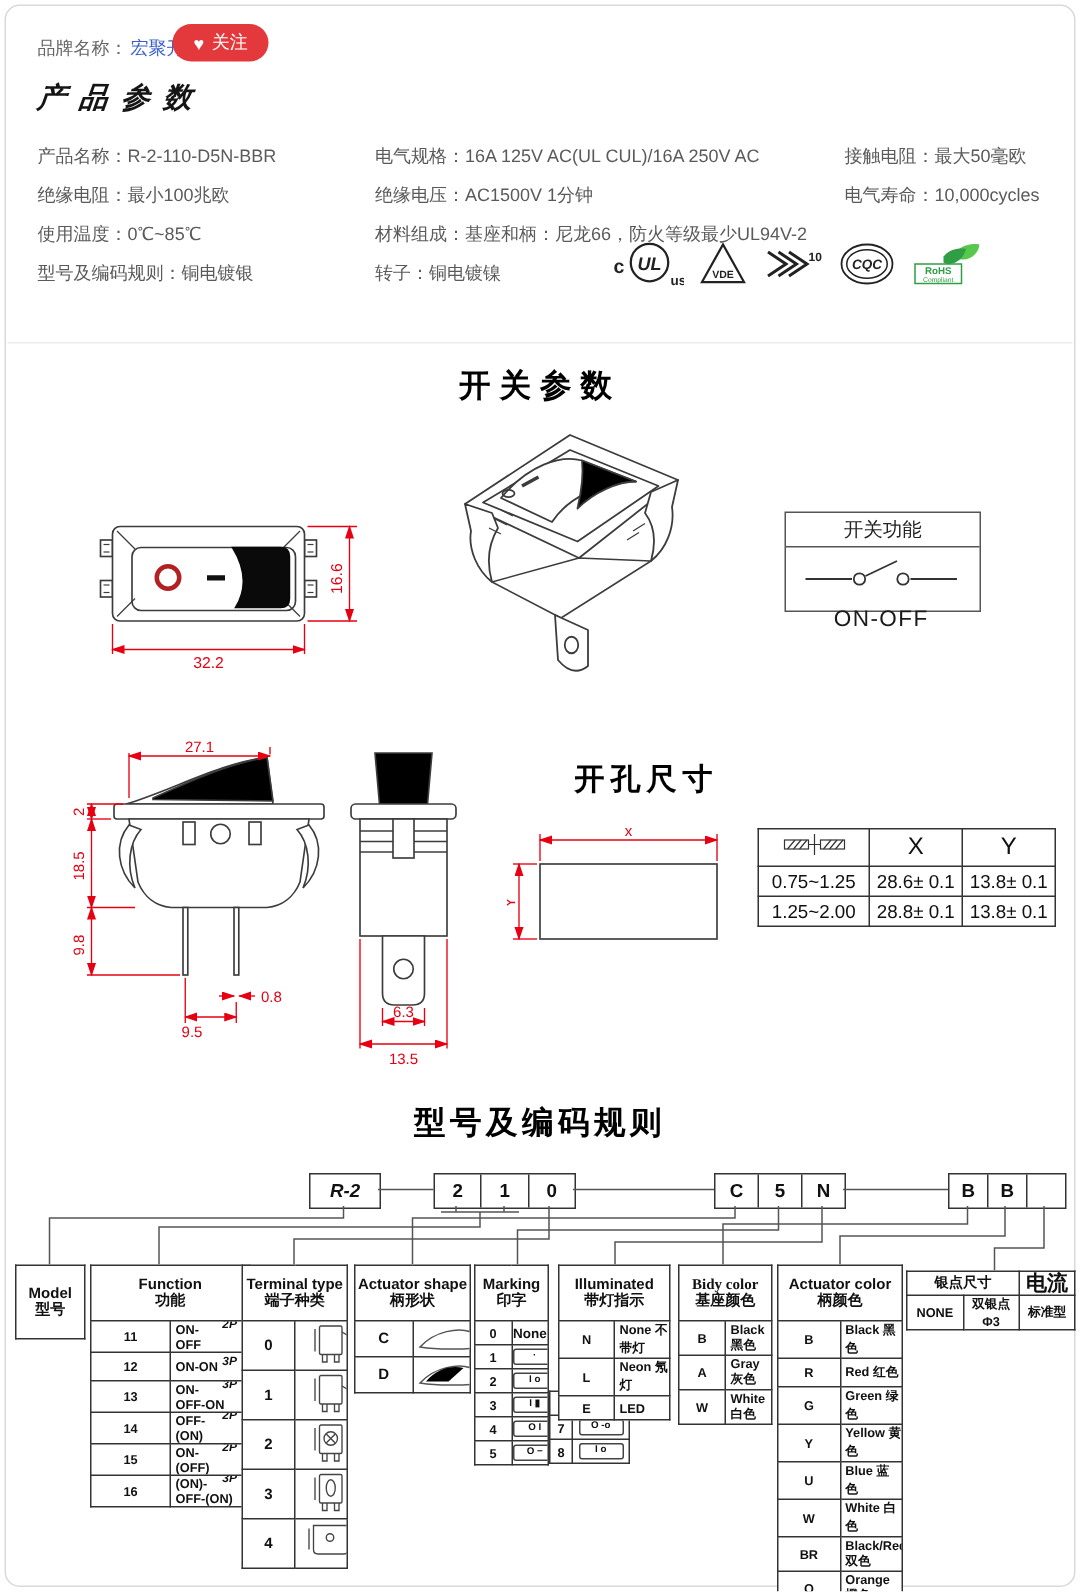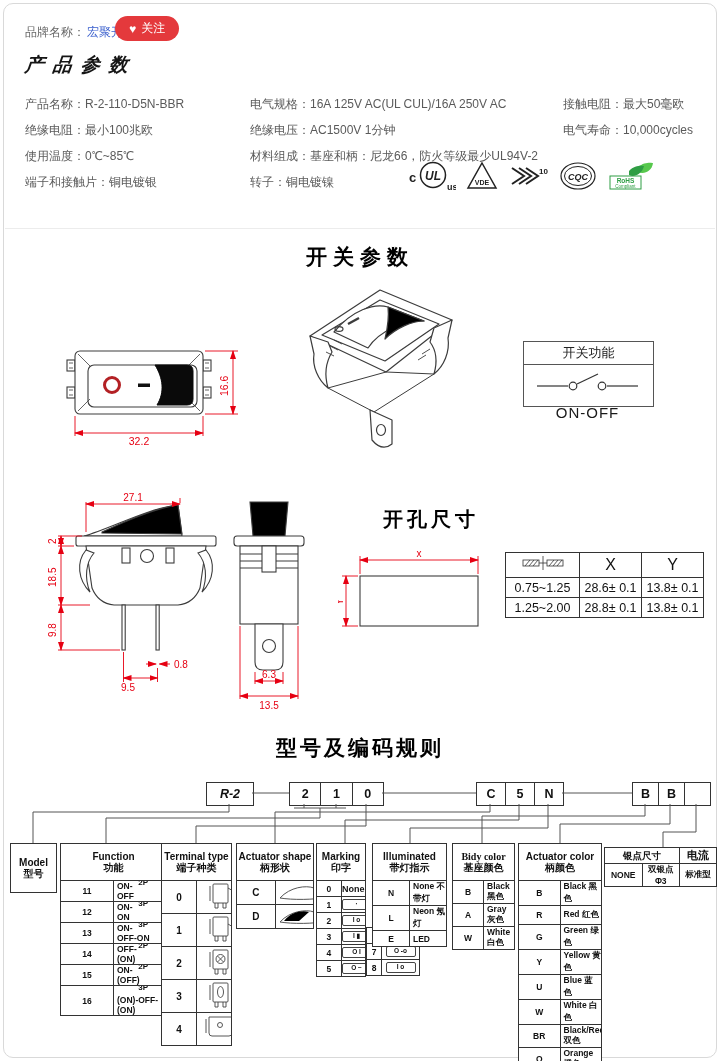--- a/index.html
+++ b/index.html
@@ -33,21 +33,21 @@
   
   .cbox{position:absolute;top:782px;height:22px;display:flex;border:1px solid #333;background:#fff;}
   .cbox span{flex:1;text-align:center;line-height:22px;font-weight:bold;font-size:12.5px;color:#111;border-left:1px solid #333;}
   .cbox span:first-child{border-left:none;}
   
   .ct{position:absolute;font-size:8.5px;color:#111;}
   .ct th{font-size:10px;line-height:11px;font-weight:bold;padding:1px 0;}
   .ct td{font-weight:bold;}
   .ct td.c{text-align:center;}
   .ct td.l{padding-left:3px;}
-  .p{float:right;font-size:8px;margin-right:18px;position:relative;top:-3px;}
+  .p{float:right;font-size:8px;margin-right:8px;position:relative;top:-3px;font-style:italic;}
   .mark{display:inline-block;border:1px solid #444;border-radius:2px;min-width:24px;height:9px;line-height:8px;padding:0 2px;font-size:6.5px;text-align:center;font-weight:bold;vertical-align:middle;}
   .svgtxt{font-family:"Liberation Sans",sans-serif;}
 </style>
 </head>
 <body>
 
 <div id="page">
   <div class="card"></div>
 
   <svg width="0" height="0" style="position:absolute">
@@ -65,21 +65,21 @@
   <button class="followbtn">
     <span class="heart">♥</span>
     <span>关注</span>
   </button>
   <div class="cursive-title">产品参数</div>
 
   <div class="pcol" style="left:25px;top:91px;">
     <div><span>产品名称：</span><span>R-2-110-D5N-BBR</span></div>
     <div><span>绝缘电阻：</span><span>最小100兆欧</span></div>
     <div><span>使用温度：</span><span>0℃~85℃</span></div>
-    <div><span>端子和接触片：</span><span>铜电镀银</span></div>
+    <div><span>型号及编码规则：</span><span>铜电镀银</span></div>
   </div>
   <div class="pcol" style="left:250px;top:91px;">
     <div><span>电气规格：</span><span>16A 125V AC(UL CUL)/16A 250V AC</span></div>
     <div><span>绝缘电压：</span><span>AC1500V 1分钟</span></div>
     <div><span>材料组成：</span><span>基座和柄：尼龙66，防火等级最少UL94V-2</span></div>
     <div><span>转子：</span><span>铜电镀镍</span></div>
   </div>
   <div class="pcol" style="left:563px;top:91px;">
     <div><span>接触电阻：</span><span>最大50毫欧</span></div>
     <div><span>电气寿命：</span><span>10,000cycles</span></div>
@@ -616,21 +616,21 @@
           <td class="c">O</td>
           <td class="l">Orange 橙色</td>
         </tr>
   </tbody>
     </table>
 
   <table class="t ct" style="left:604px;top:847px;width:112px;">
     <tbody>
         <tr style="height:16px;">
       <th colspan="2" style="width:74px;font-size:9.5px;">银点尺寸</th>
-      <th style="width:36px;font-size:11px;">电流</th>
+      <th style="width:36px;font-size:14px;">电流</th>
     </tr>
     <tr style="height:16px;">
       <td class="c" style="width:30px;">NONE</td>
       <td class="c">双银点Φ3</td>
       <td class="c">标准型</td>
     </tr>
   </tbody>
     </table>
 </div>
 

